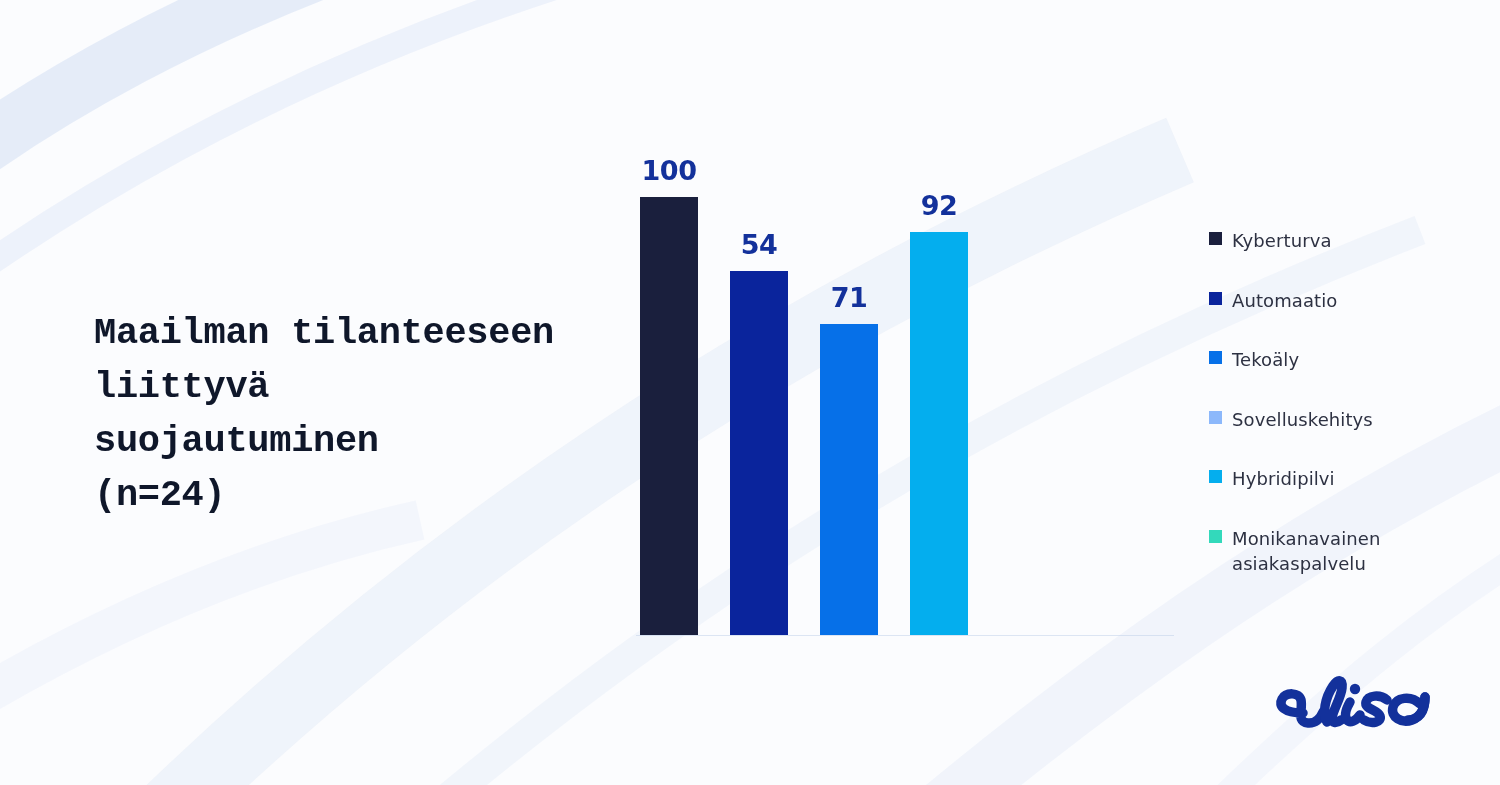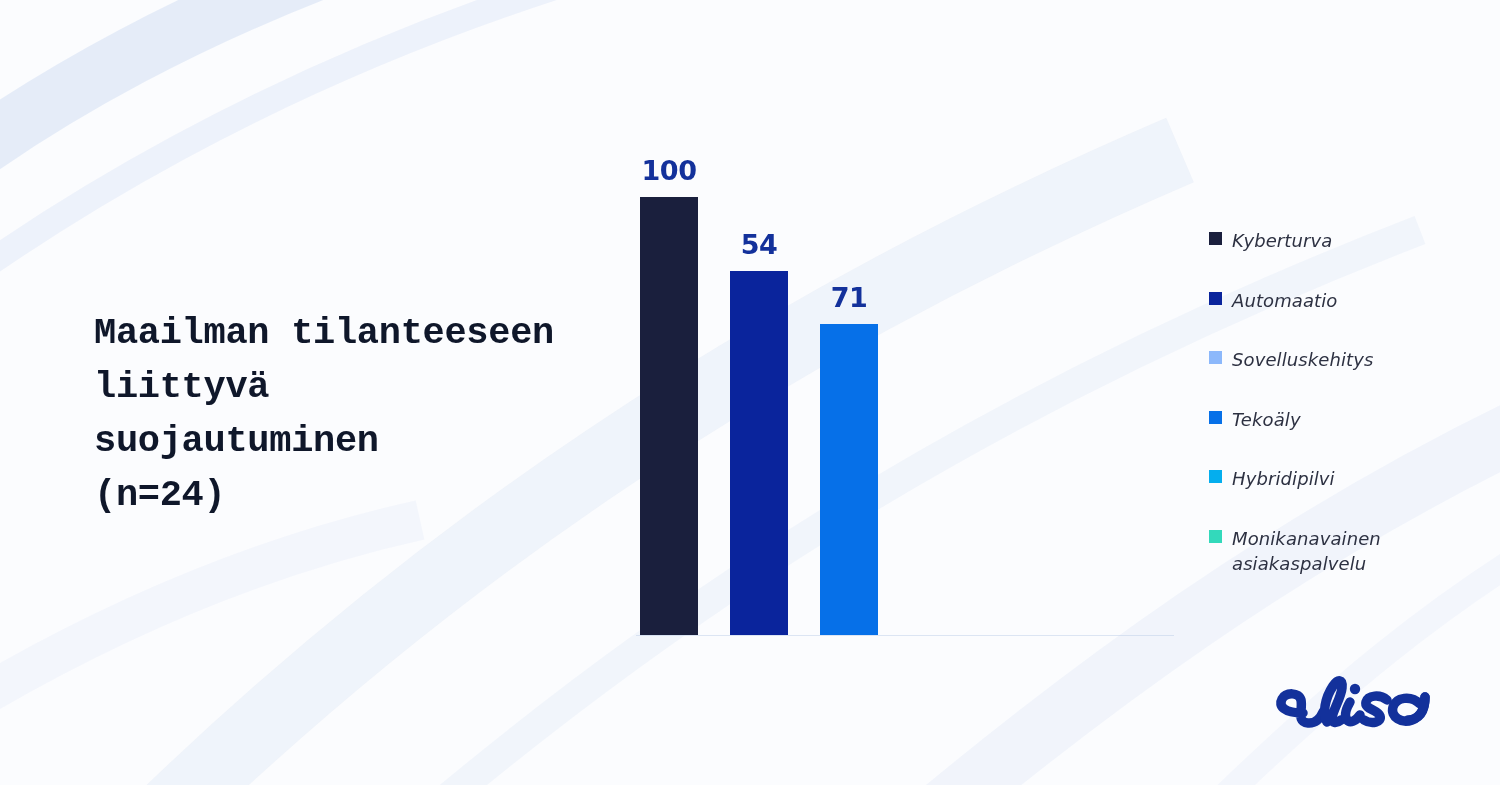--- a/index.html
+++ b/index.html
@@ -102,21 +102,20 @@
   #legend {
     position: absolute;
     left: 1209px;
     top: 228px;
     width: 270px;
   }
   .legend-item {
     display: flex;
     align-items: flex-start;
     margin-bottom: 34px;
-    font-style: italic;
   }
   .legend-item:last-child { margin-bottom: 16px; }
   .legend-swatch {
     width: 13px;
     height: 13px;
     flex: 0 0 13px;
     margin-top: 4px;
     margin-right: 10px;
   }
   .legend-label {
@@ -168,40 +167,44 @@
           <div class="bar-rect" title="Kyberturva: 100" style="height: 438px; background: rgb(26, 31, 61);"></div>
         </div>
         <div class="bar-col">
           <div class="bar-value">54</div>
           <div class="bar-rect" title="Automaatio: 83" style="height: 363.54px; background: rgb(10, 36, 156);"></div>
         </div>
         <div class="bar-col">
           <div class="bar-value">71</div>
           <div class="bar-rect" title="Tekoäly: 71" style="height: 310.98px; background: rgb(6, 112, 232);"></div>
         </div>
+        <div class="bar-col">
+          <div class="bar-value">92</div>
+          <div class="bar-rect" title="Hybridipilvi: 92" style="height: 402.96px; background: rgb(4, 174, 238);"></div>
+        </div>
       </div>
     <div id="baseline-rule"></div>
   </div>
 
   <div id="legend">
       <div class="legend-item">
         <span class="legend-swatch" style="background: rgb(26, 31, 61);"></span>
         <span class="legend-label">Kyberturva</span>
       </div>
       <div class="legend-item">
         <span class="legend-swatch" style="background: rgb(10, 36, 156);"></span>
         <span class="legend-label">Automaatio</span>
       </div>
       <div class="legend-item">
+        <span class="legend-swatch" style="background: rgb(6, 112, 232);"></span>
+        <span class="legend-label">Tekoäly</span>
+      </div>
+      <div class="legend-item">
         <span class="legend-swatch" style="background: rgb(140, 184, 251);"></span>
         <span class="legend-label">Sovelluskehitys</span>
-      </div>
-      <div class="legend-item">
-        <span class="legend-swatch" style="background: rgb(6, 112, 232);"></span>
-        <span class="legend-label">Tekoäly</span>
       </div>
       <div class="legend-item">
         <span class="legend-swatch" style="background: rgb(4, 174, 238);"></span>
         <span class="legend-label">Hybridipilvi</span>
       </div>
       <div class="legend-item">
         <span class="legend-swatch" style="background: rgb(51, 217, 187);"></span>
         <span class="legend-label">Monikanavainen
 asiakaspalvelu</span>
       </div>

